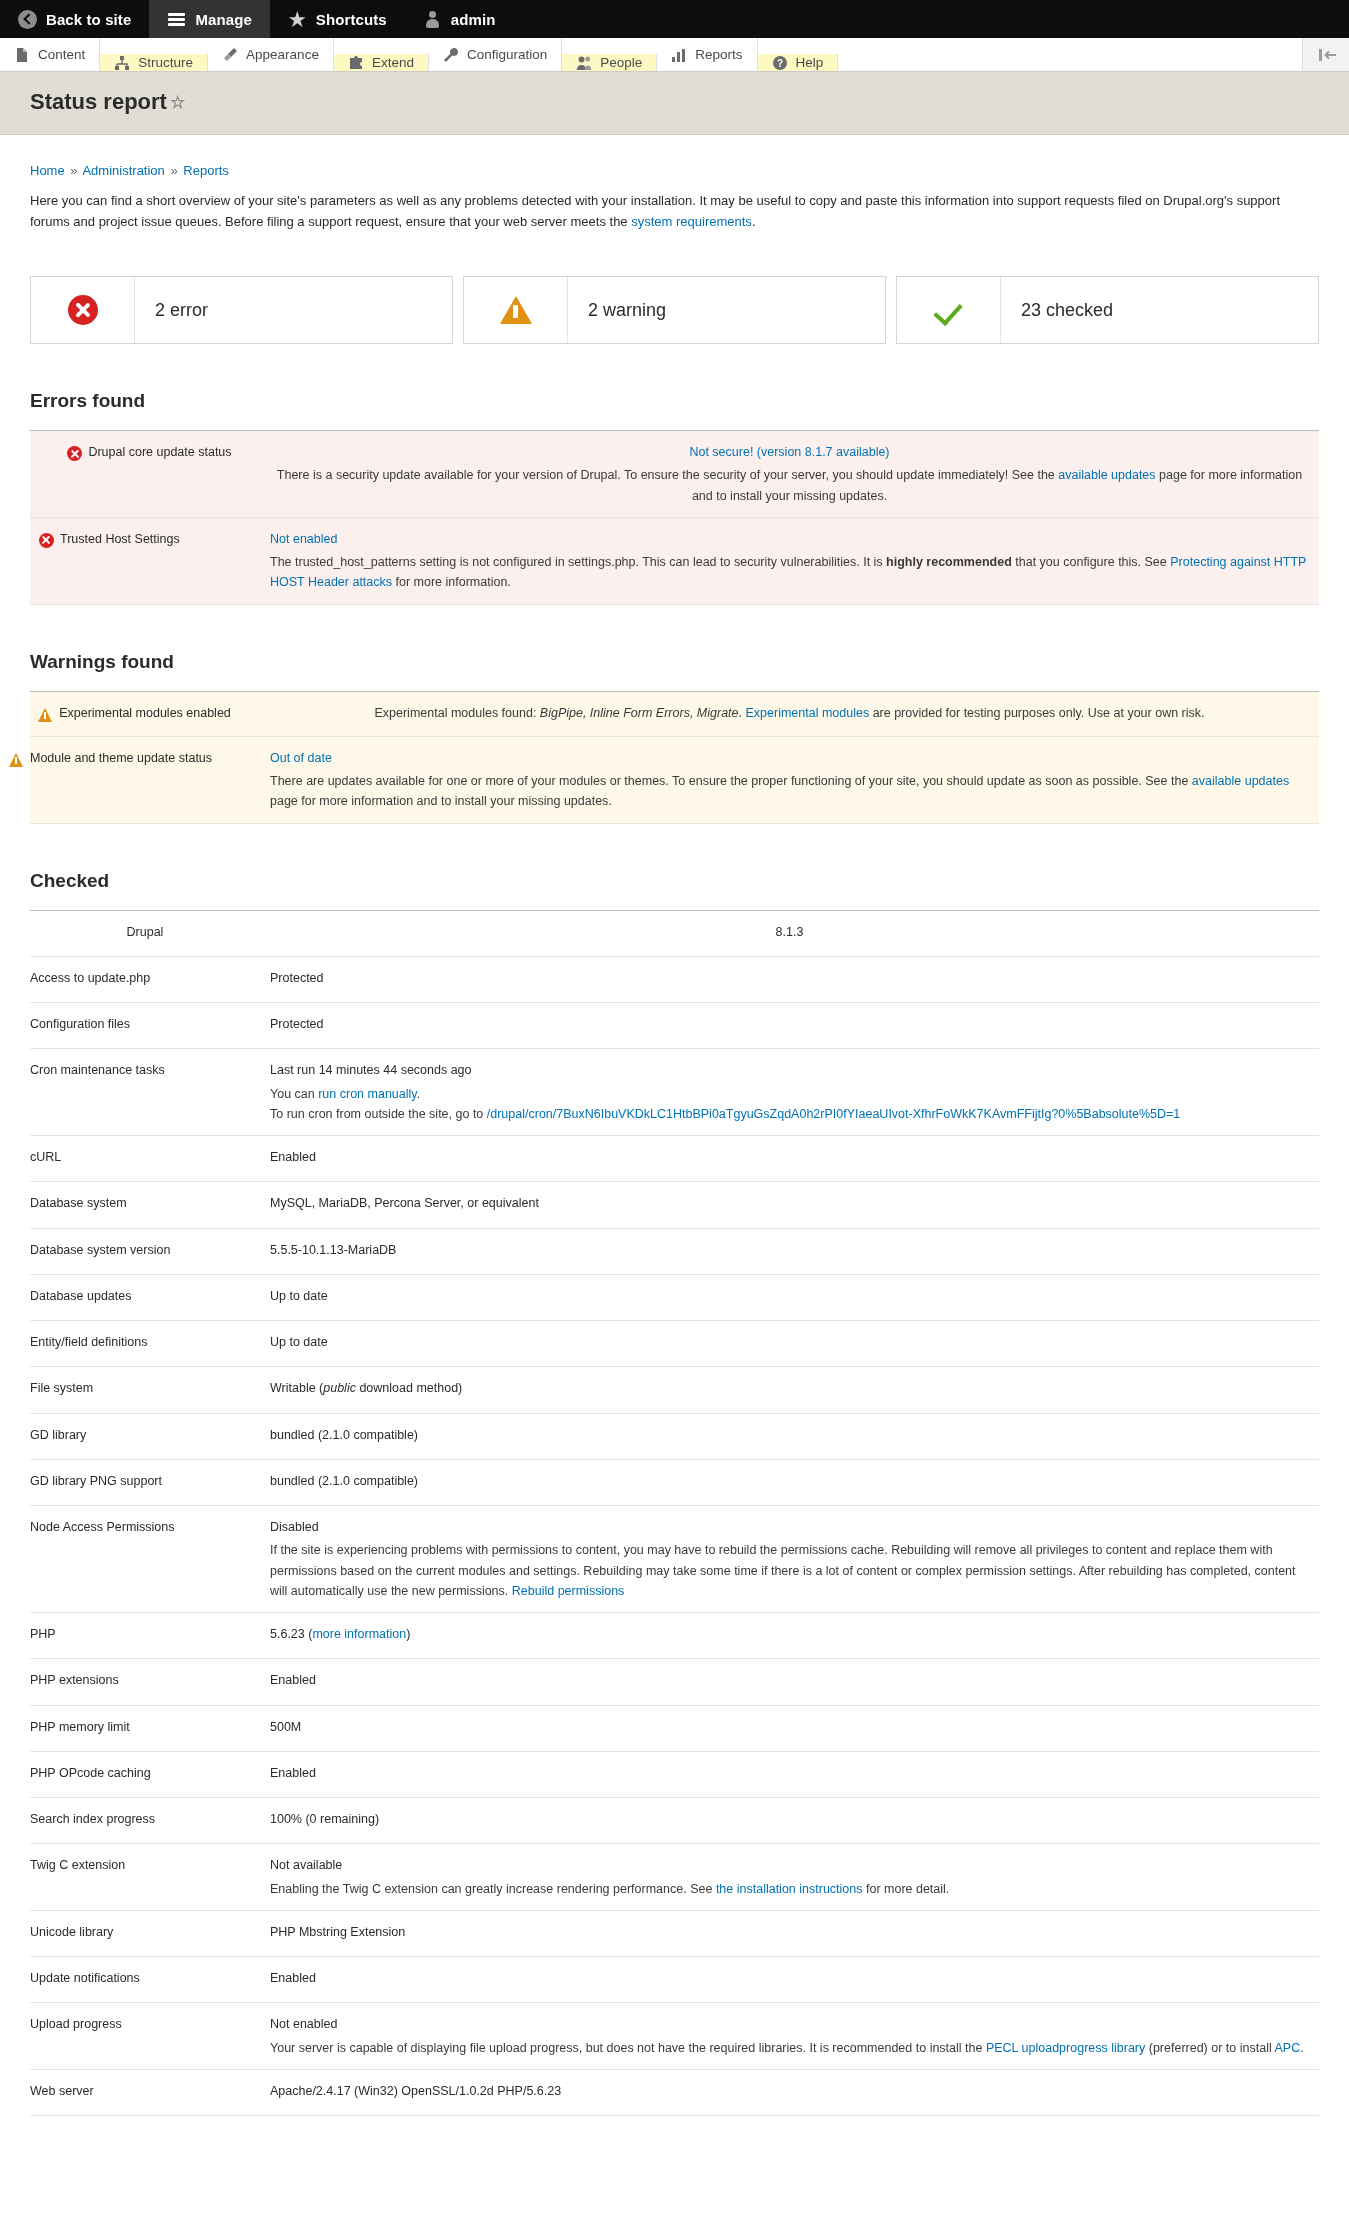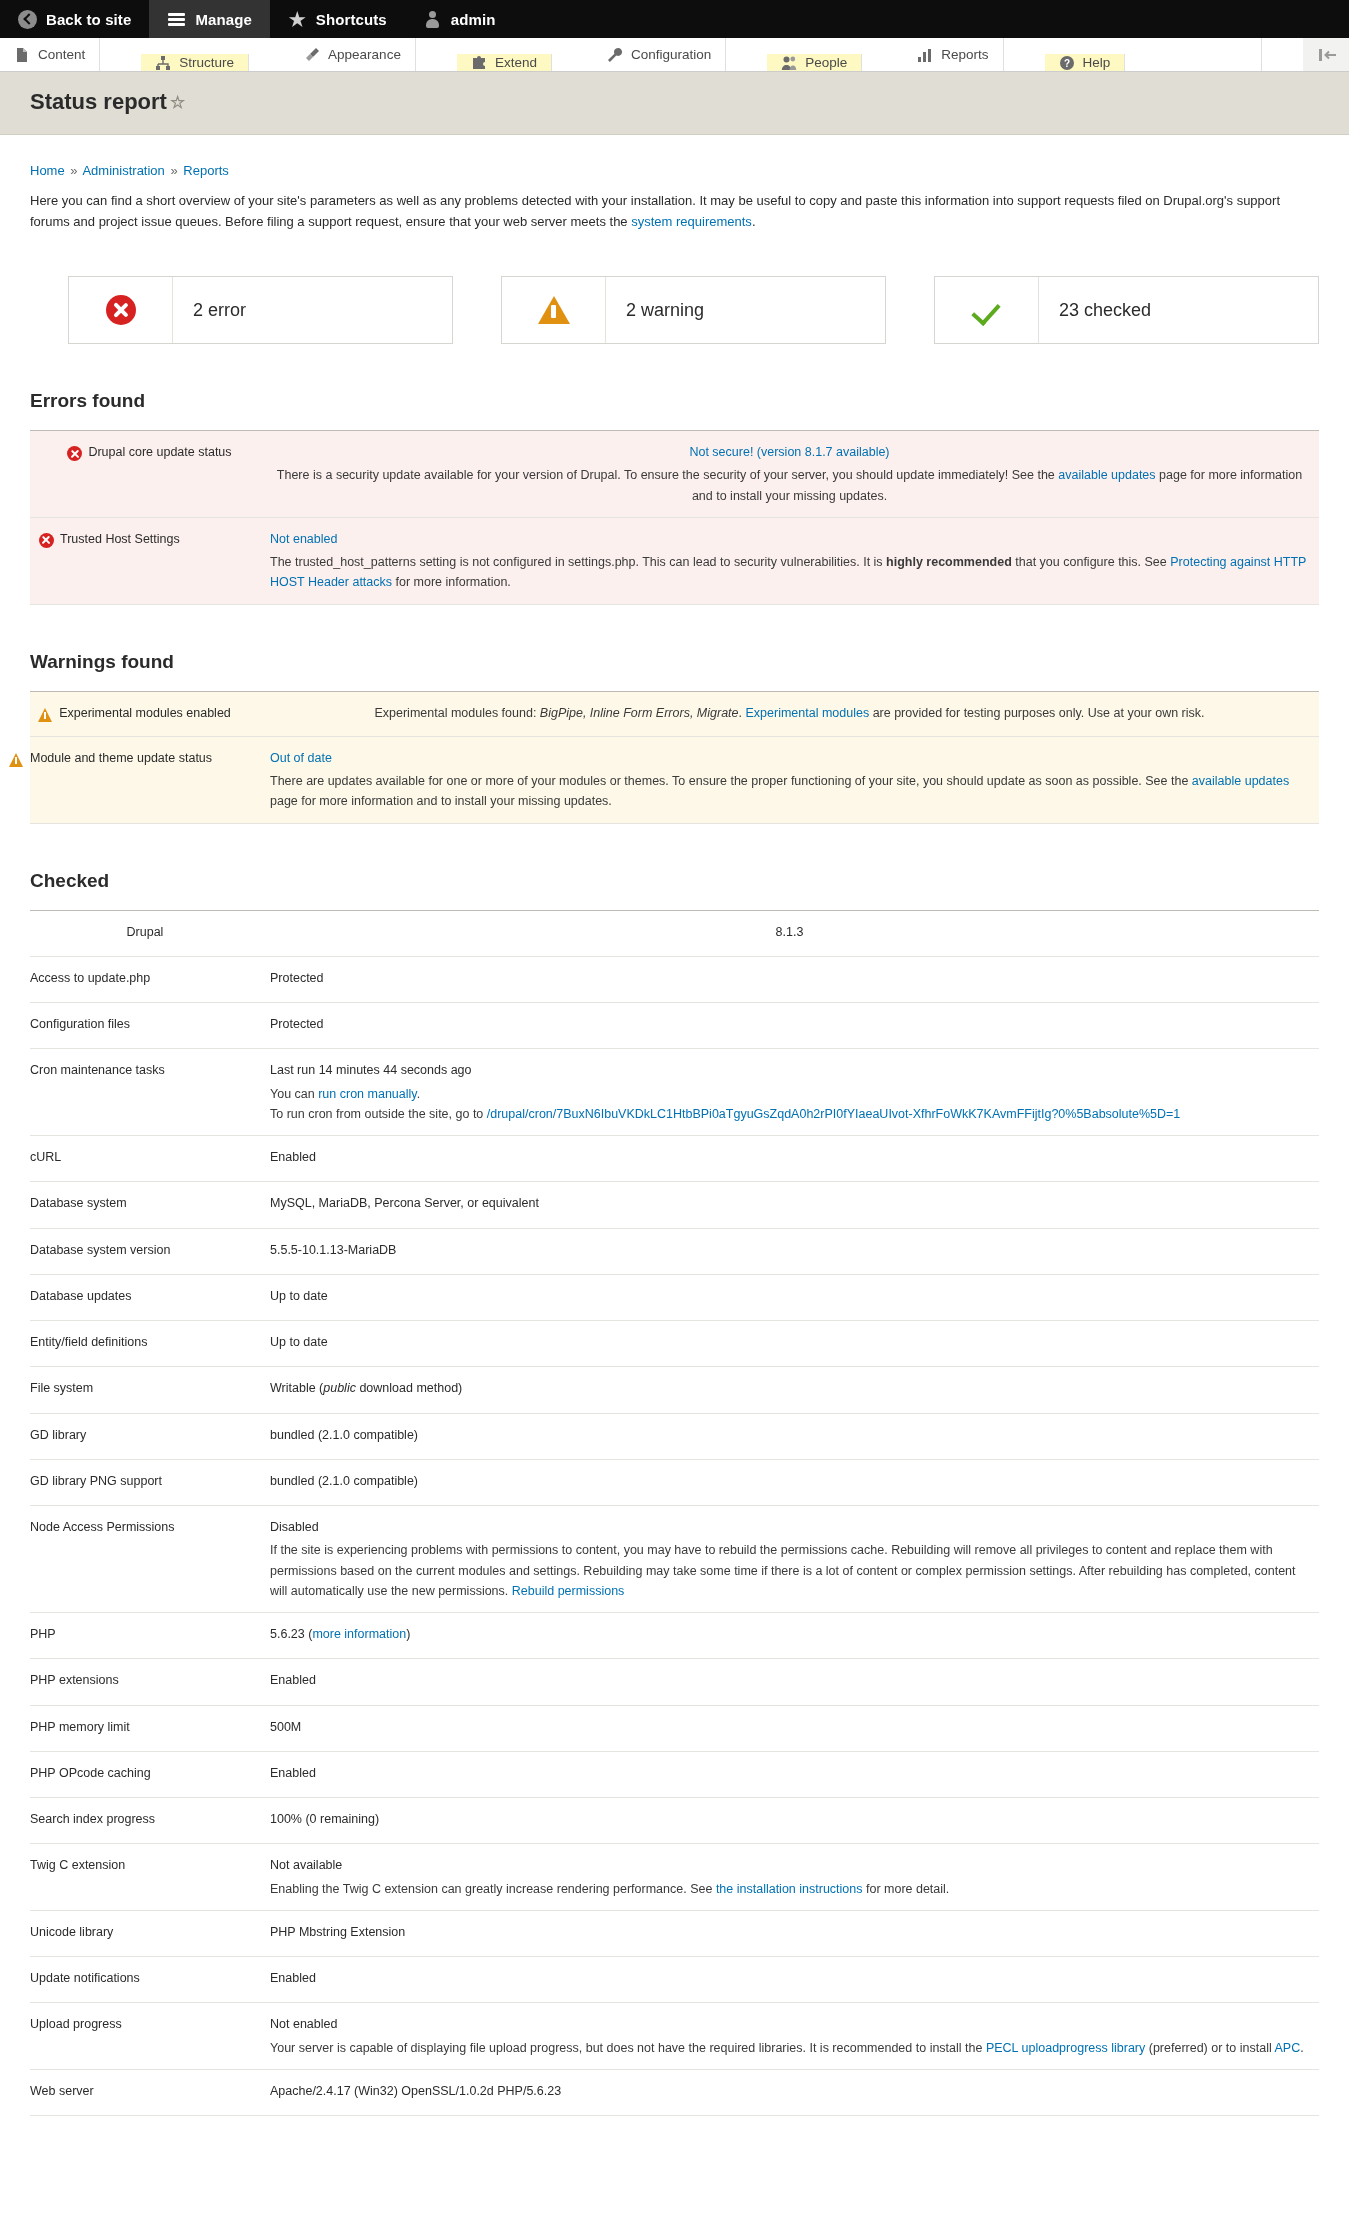--- a/index.html
+++ b/index.html
@@ -67,21 +67,20 @@
   }
 
   
   .menu-bar {
     display: flex;
     align-items: stretch;
     background: #ffffff;
     border-bottom: 1px solid #ccc;
     height: 34px;
     position: relative;
-    gap: 41px;
   }
   .menu-item {
     display: flex;
     align-items: center;
     gap: 8px;
     padding: 0 14px;
     font-size: 13.5px;
     color: #4a4a4a;
     border-right: 1px solid #e0e0e0;
     white-space: nowrap;
@@ -133,21 +132,20 @@
     gap: 10px;
     margin-top: 44px;
   }
   .summary-box {
     flex: 1 1 0;
     display: flex;
     align-items: stretch;
     border: 1px solid #d6d6d1;
     background: #fff;
     min-height: 68px;
-    margin-left: 38px;
   }
   .summary-icon {
     width: 104px;
     display: flex; align-items: center; justify-content: center;
     border-right: 1px solid #e4e4df;
   }
   .summary-label {
     display: flex; align-items: center;
     padding-left: 20px;
     font-size: 18px;

